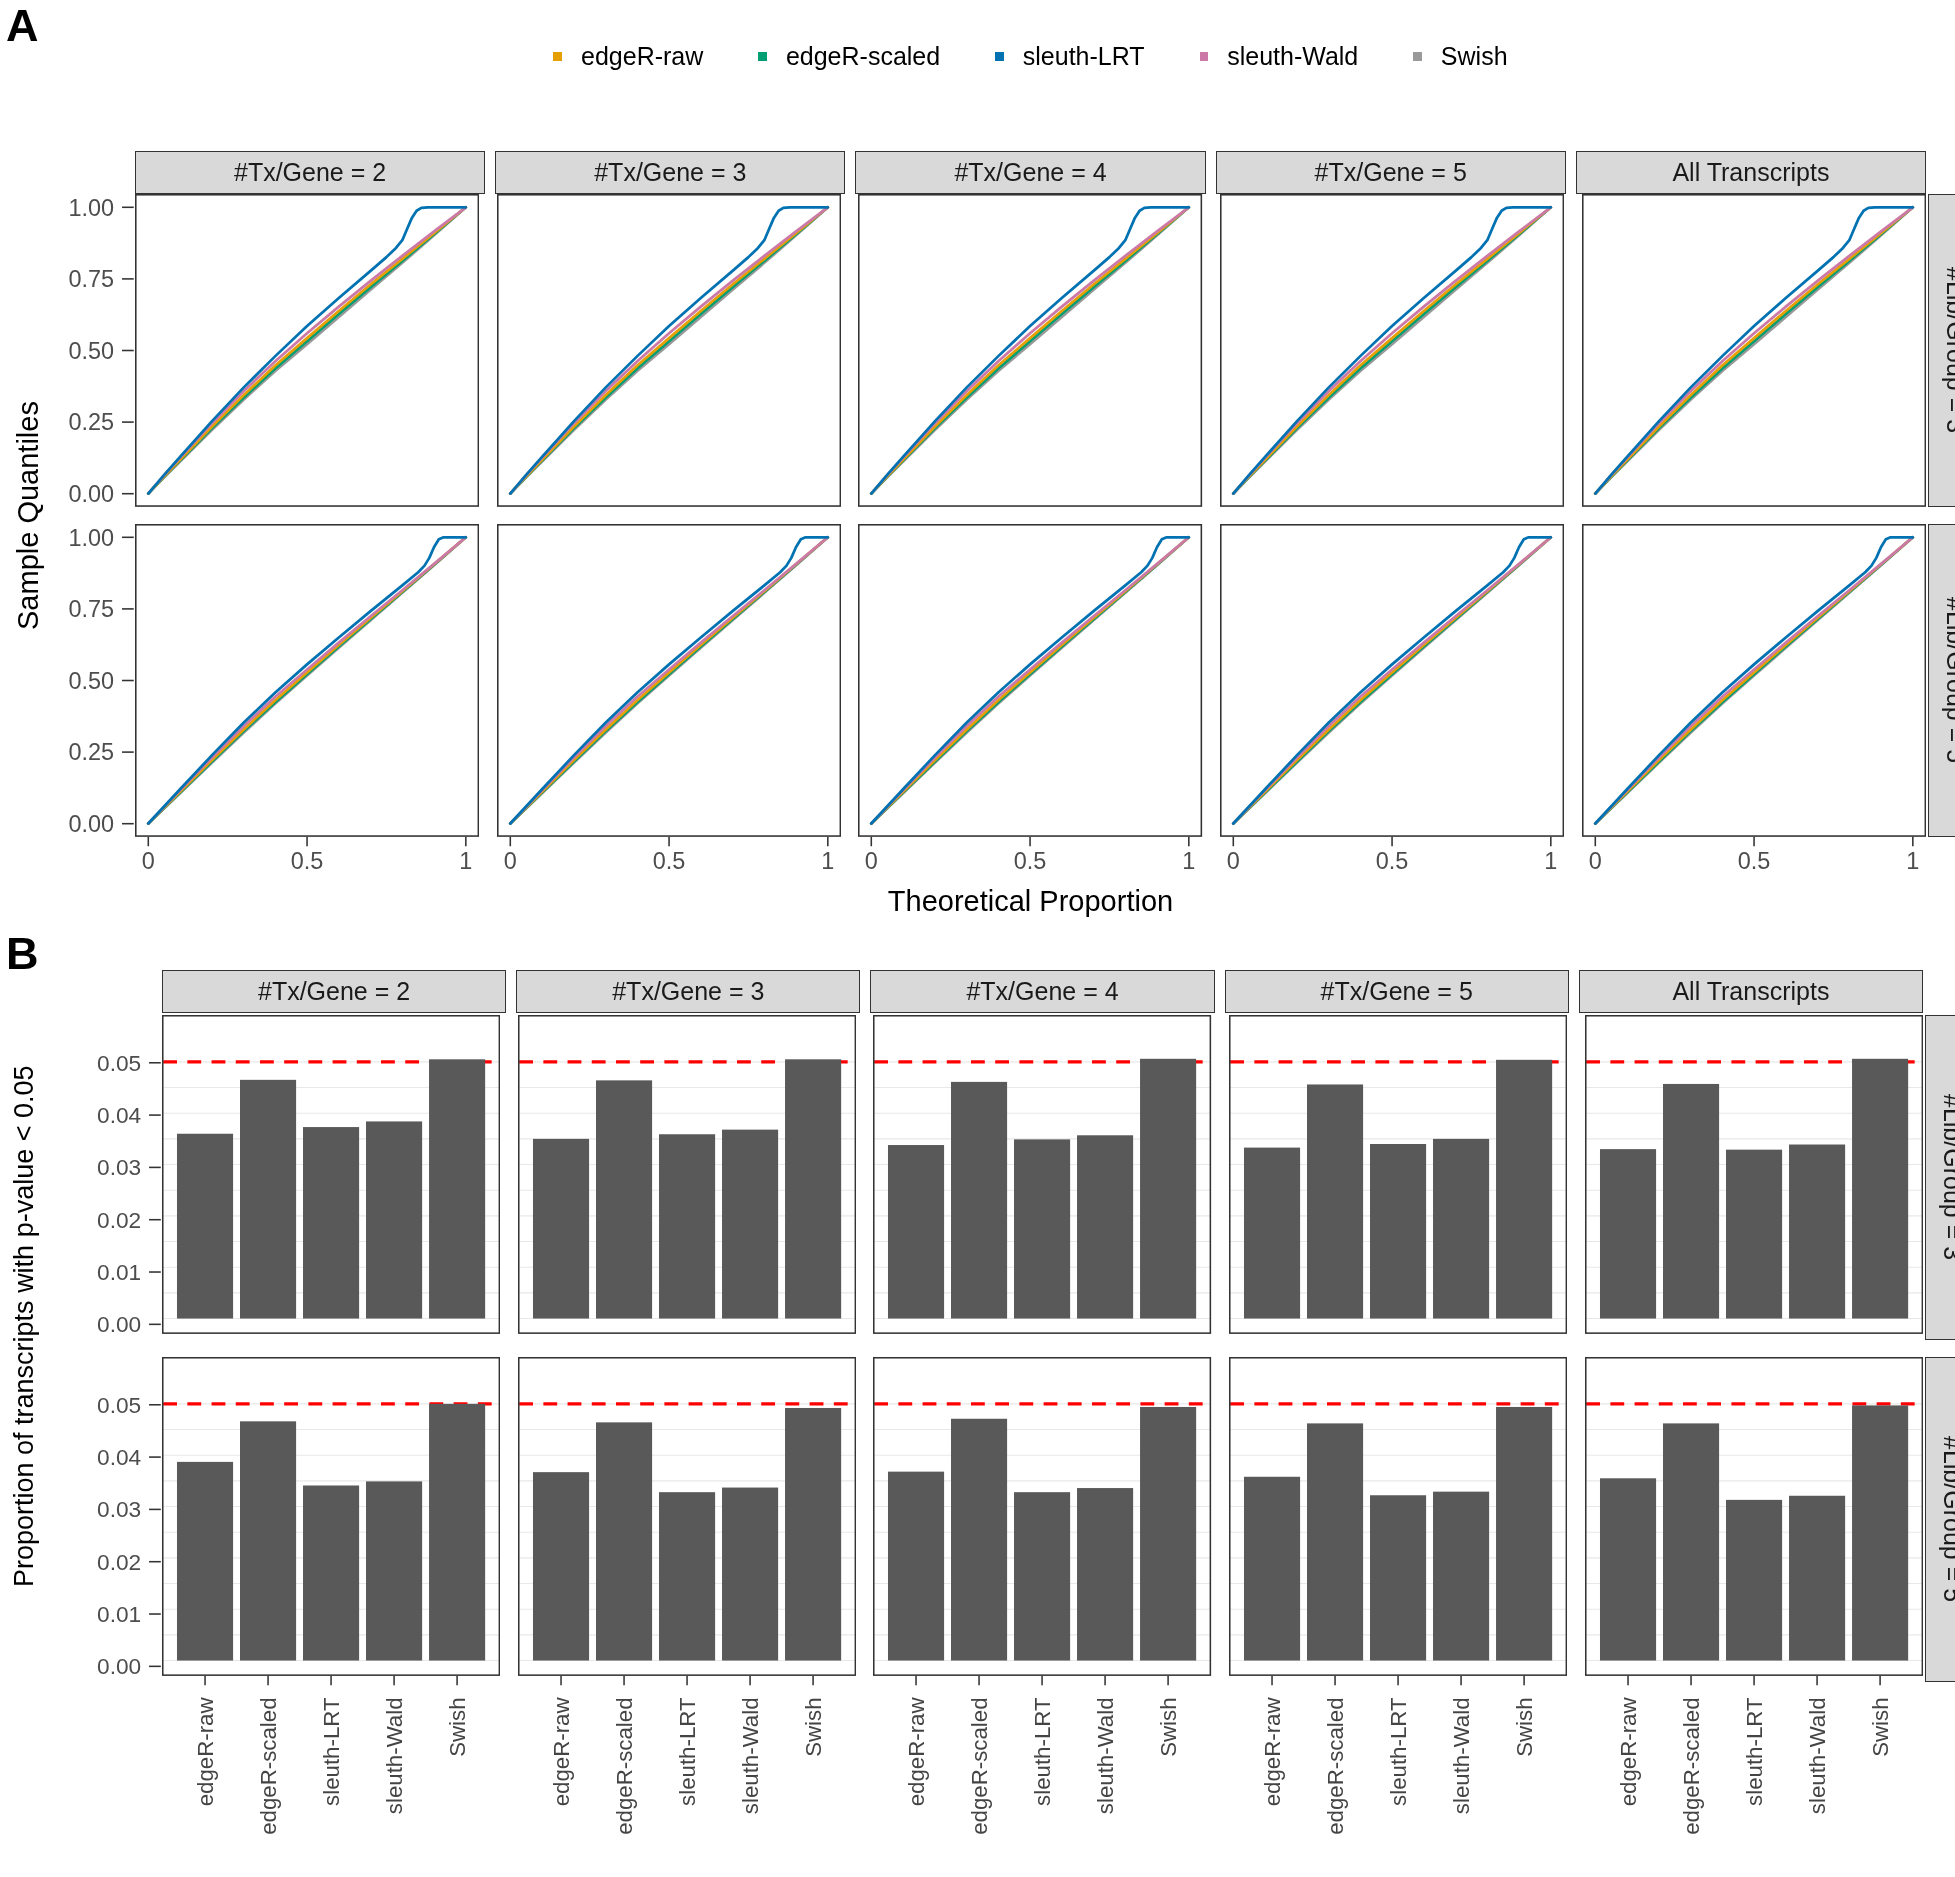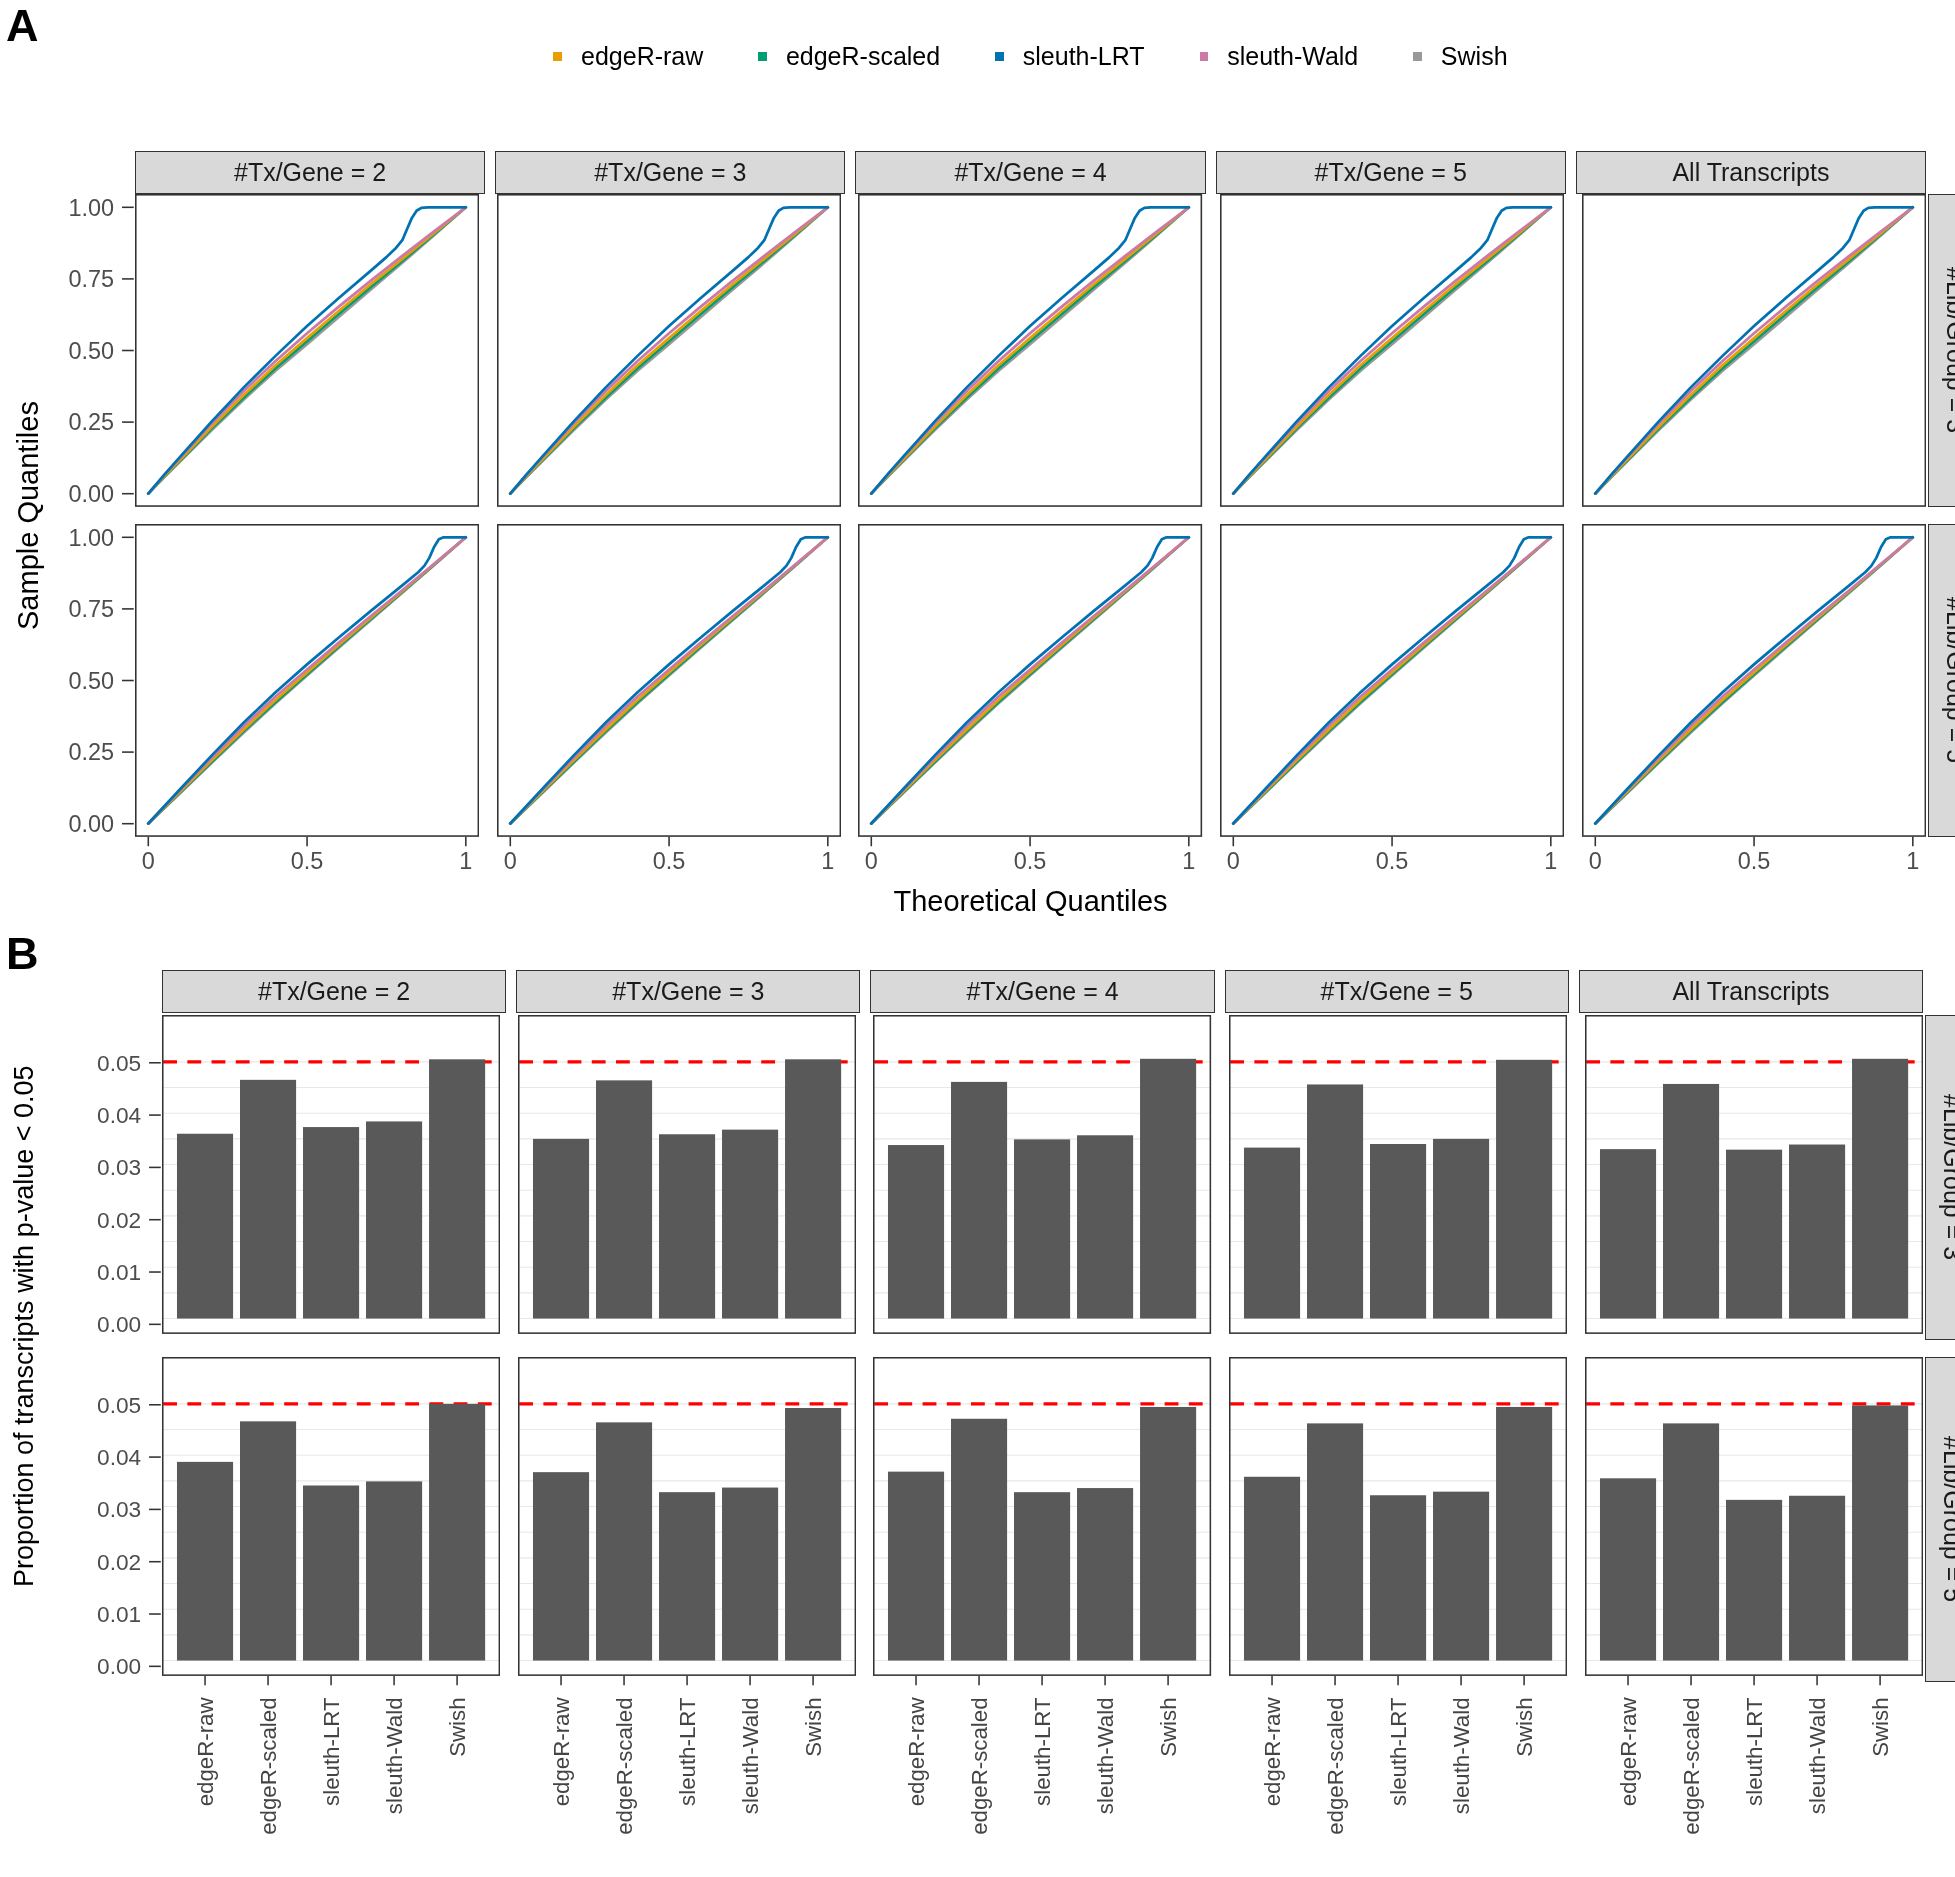--- a/index.html
+++ b/index.html
@@ -246,21 +246,21 @@
         <text x="440" y="882" text-anchor="middle" font-size="60" fill="#4D4D4D">0.5</text>
         <line x1="846" y1="800" x2="846" y2="824" stroke="#333333" stroke-width="4"></line>
         <text x="846" y="882" text-anchor="middle" font-size="60" fill="#4D4D4D">1</text>
       </svg>
     </div>
 </div>
 
 <div class="strip-side" style="left:1928px;top:194px;height:313px;">#Lib/Group = 3</div>
 <div class="strip-side" style="left:1928px;top:524px;height:313px;">#Lib/Group = 5</div>
 
-<div class="x-title" style="left:135px;top:885px;width:1791px;">Theoretical Quantiles</div>
+<div class="x-title" style="left:135px;top:885px;width:1791px;">Theoretical Proportion</div>
 
 <div class="panel-label" style="left:5.9px;top:931px;">B</div>
 
 <div class="vlabel" style="left:8.6px;top:970px;height:712px;font-size:27px;">Proportion of transcripts with p-value &lt; 0.05</div>
 
 <div class="strip-row" style="left:162px;top:970px;width:1761px;height:43px;">
   <div class="strip">#Tx/Gene = 2</div>
   <div class="strip">#Tx/Gene = 3</div>
   <div class="strip">#Tx/Gene = 4</div>
   <div class="strip">#Tx/Gene = 5</div>

